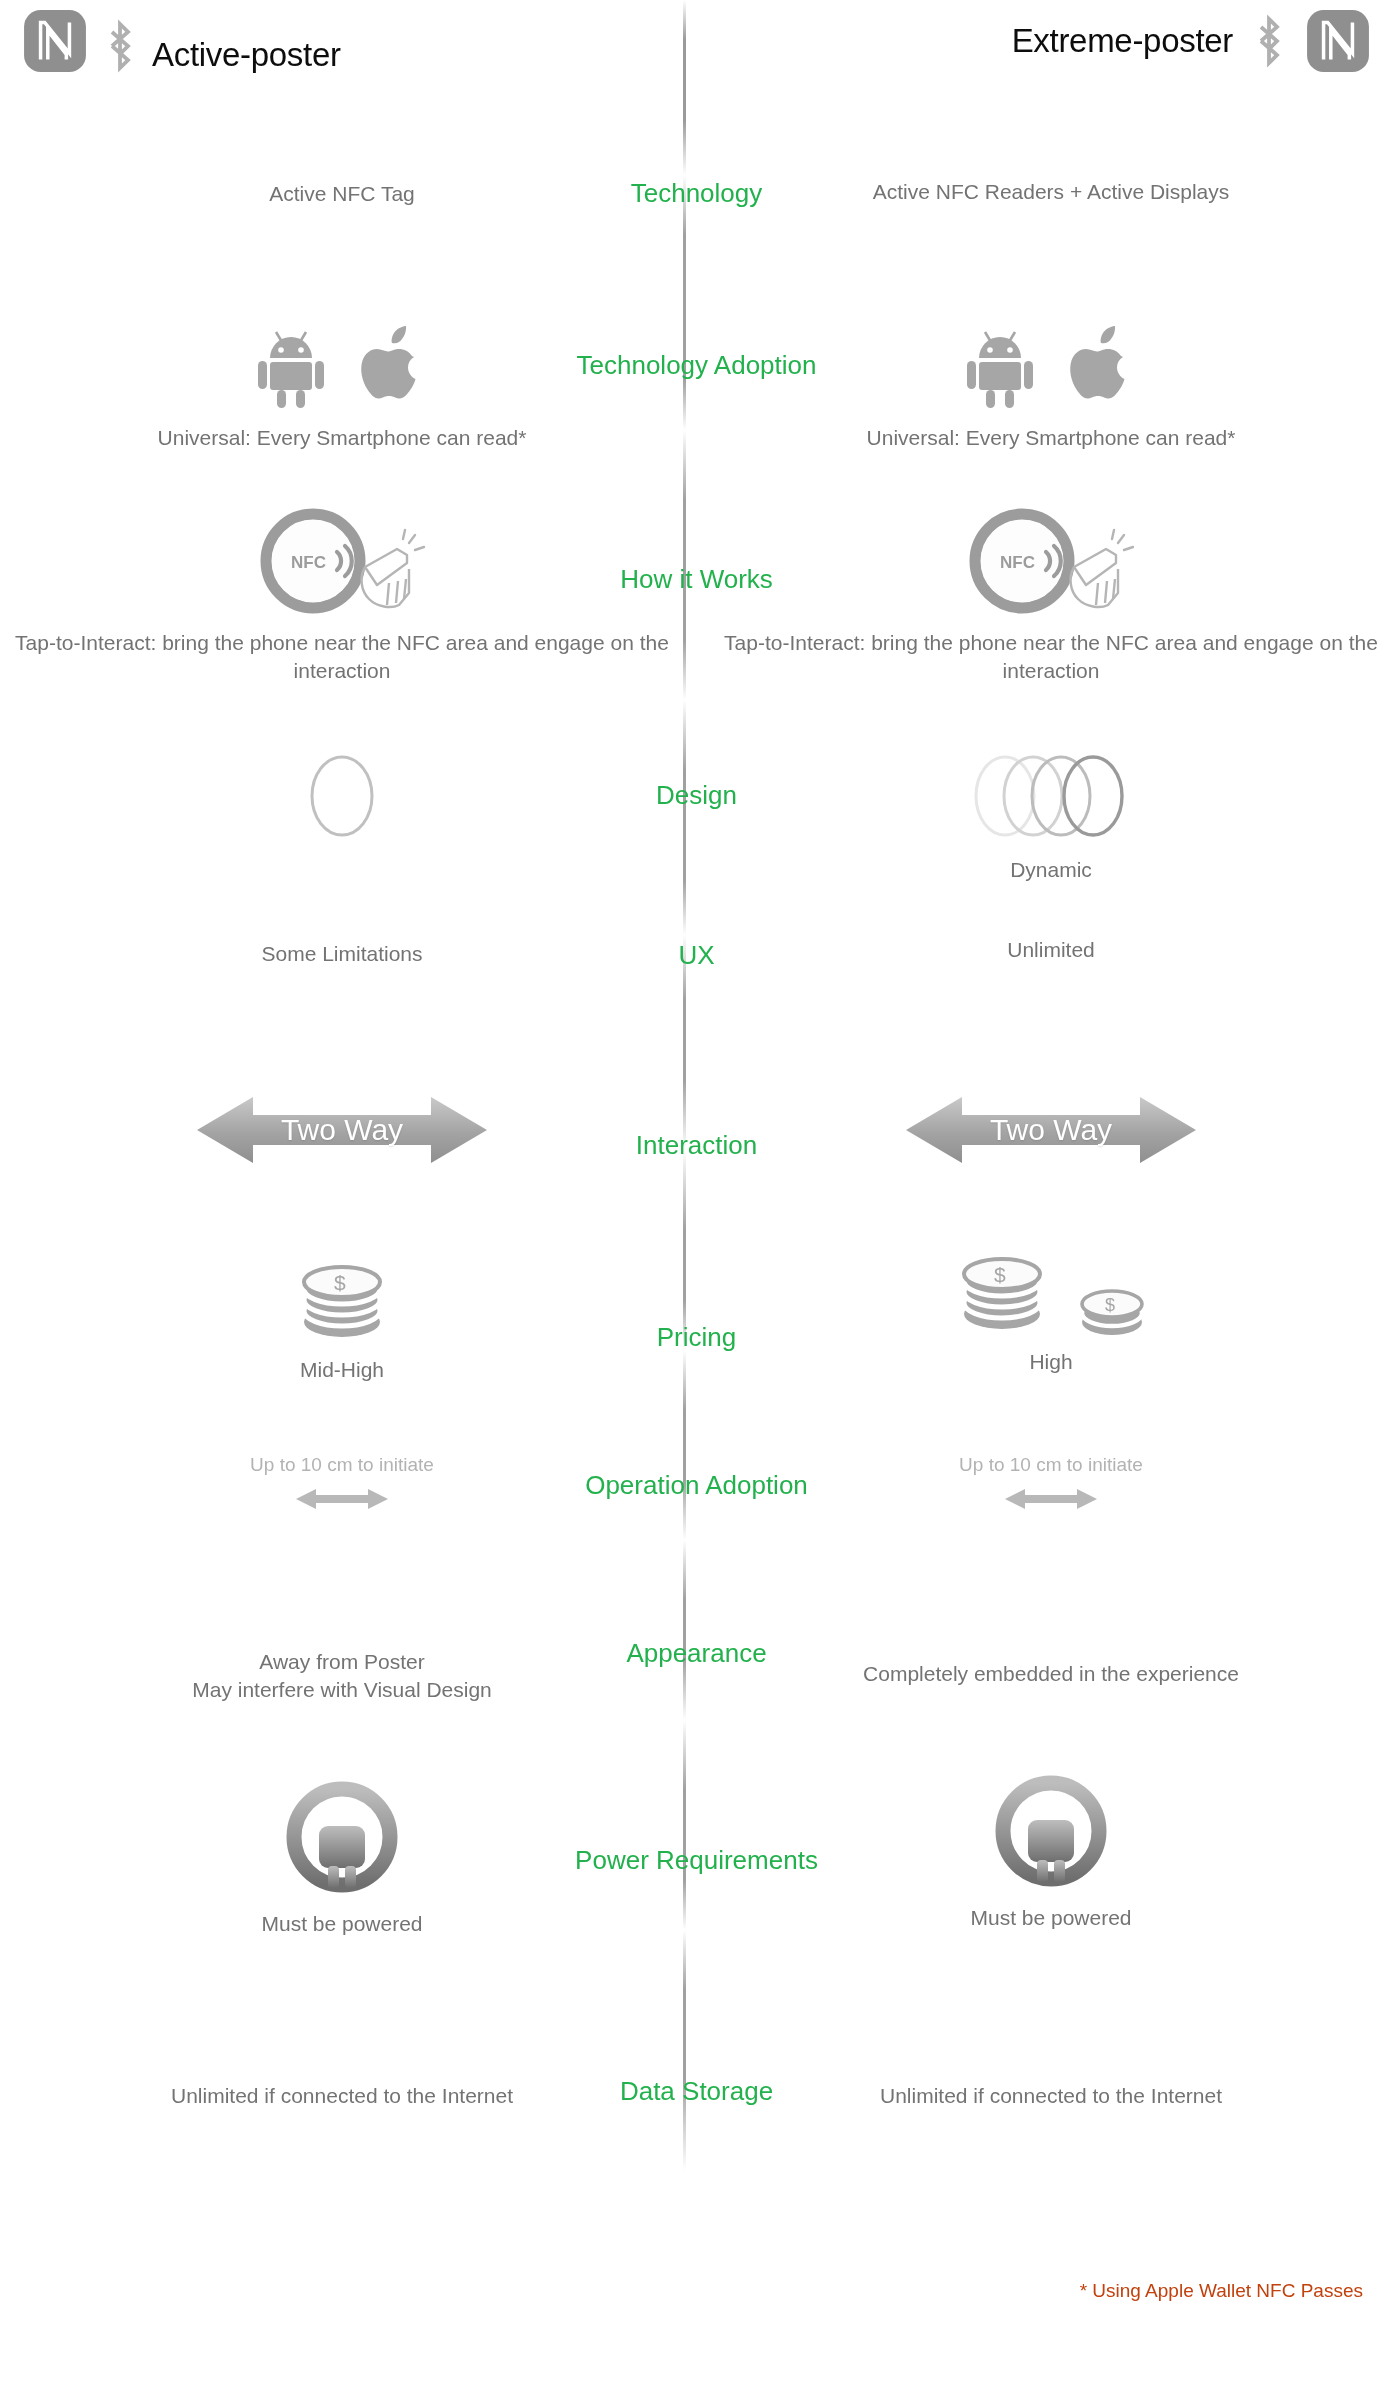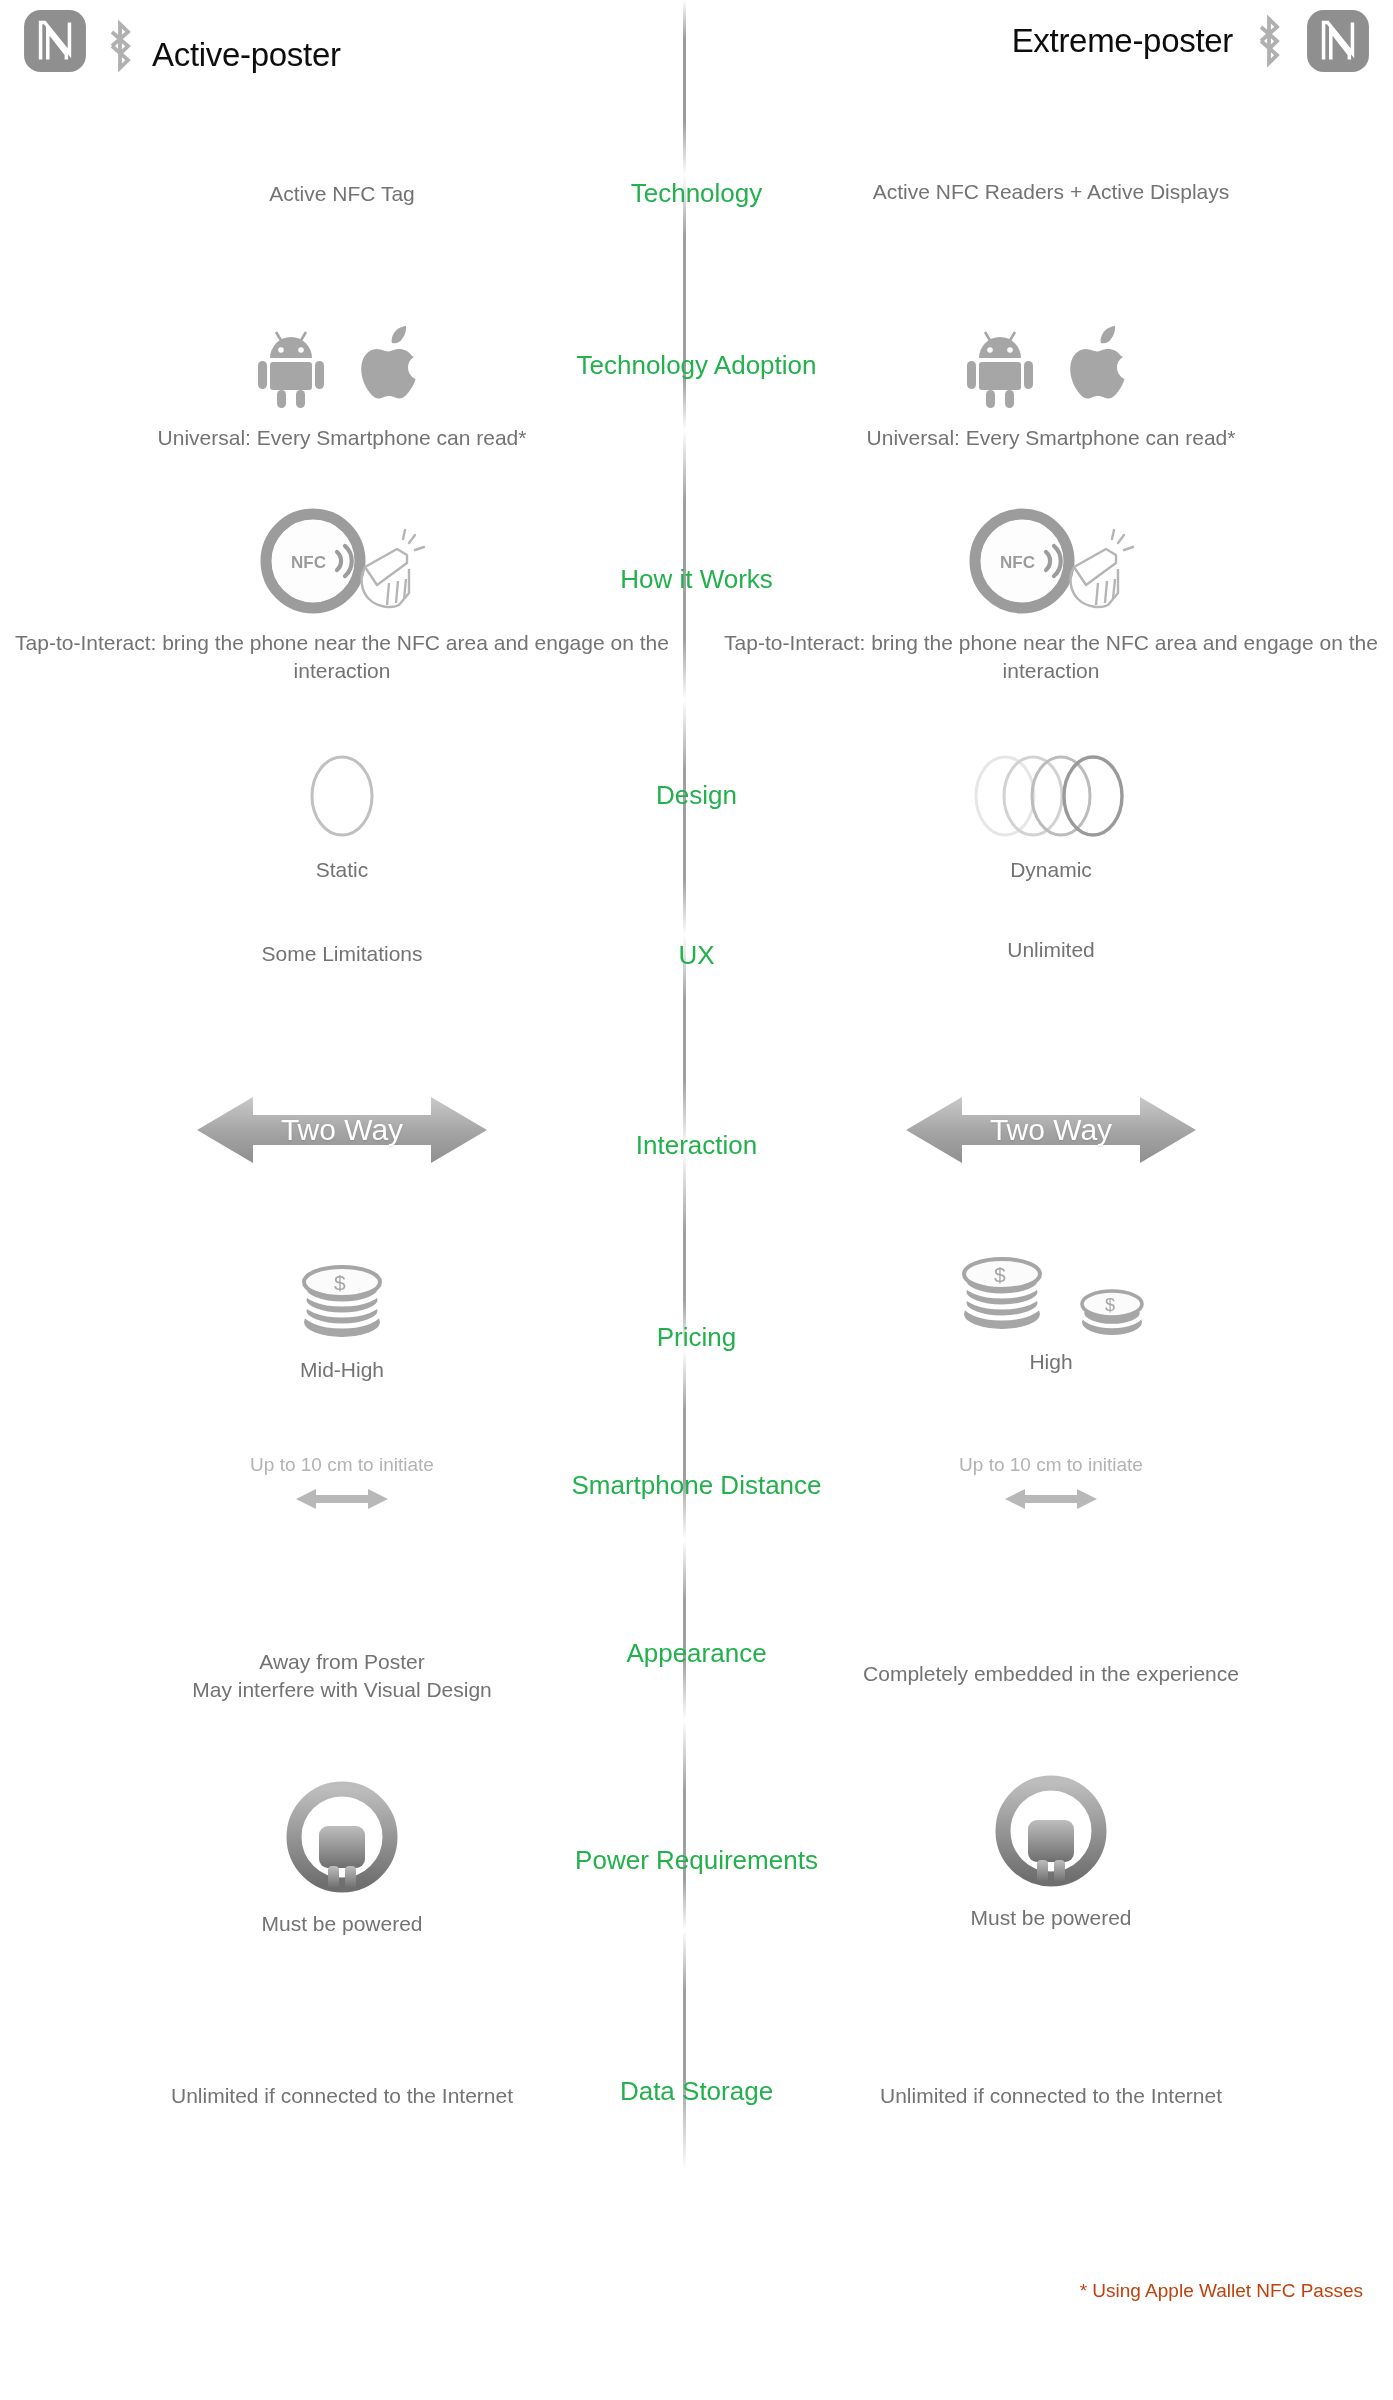--- a/index.html
+++ b/index.html
@@ -298,21 +298,20 @@
   <div class="cap" style="margin-top:6px">Tap-to-Interact: bring the phone near the NFC area and engage on the interaction</div>
 </div>
 
 <div class="center-label" style="top:780px">Design</div>
 <div class="cell cell-left" style="top:748px">
   <div class="icon-wrap">
     <svg class="circ-static" viewBox="0 0 78 96">
       <ellipse cx="39" cy="48" rx="30" ry="39" fill="none" stroke="#c0c0c0" stroke-width="3"></ellipse>
     </svg>
   </div>
-  <div class="cap" style="margin-top:12px">Static</div>
 </div>
 <div class="cell cell-right" style="top:748px">
   <div class="icon-wrap">
     <svg class="circ-dyn" viewBox="0 0 172 96">
       <ellipse cx="40" cy="48" rx="29" ry="39" fill="none" stroke="#e6e6e6" stroke-width="3"></ellipse>
       <ellipse cx="68" cy="48" rx="29" ry="39" fill="none" stroke="#d2d2d2" stroke-width="3"></ellipse>
       <ellipse cx="96" cy="48" rx="29" ry="39" fill="none" stroke="#bcbcbc" stroke-width="3"></ellipse>
       <ellipse cx="128" cy="48" rx="29" ry="39" fill="none" stroke="#9a9a9a" stroke-width="3.4"></ellipse>
     </svg>
   </div>
@@ -382,21 +381,21 @@
         <ellipse cx="36" cy="50" rx="30" ry="13"></ellipse>
         <ellipse cx="36" cy="41" rx="30" ry="13" stroke="#fff" stroke-width="4.5"></ellipse>
       </g>
       <ellipse cx="36" cy="32" rx="30" ry="13" fill="#fbfbfb" stroke="#a6a6a6" stroke-width="3.6"></ellipse>
       <text x="29" y="39" font-family="Liberation Sans, sans-serif" font-size="18" fill="#a6a6a6">$</text>
     </svg>
   </div>
   <div class="cap" style="margin-top:6px">High</div>
 </div>
 
-<div class="center-label" style="top:1470px">Smartphone Distance</div>
+<div class="center-label" style="top:1470px">Operation Adoption</div>
 <div class="cell cell-left" style="top:1452px">
   <div class="cap cap-gray">Up to 10 cm to initiate</div>
   <div class="icon-wrap" style="margin-top:8px">
     <svg class="dist-arrow" viewBox="0 0 92 26">
       <path d="M0 13 L20 3 L20 9 L72 9 L72 3 L92 13 L72 23 L72 17 L20 17 L20 23 Z" fill="#b8b8b8"></path>
     </svg>
   </div>
 </div>
 <div class="cell cell-right" style="top:1452px">
   <div class="cap cap-gray">Up to 10 cm to initiate</div>

